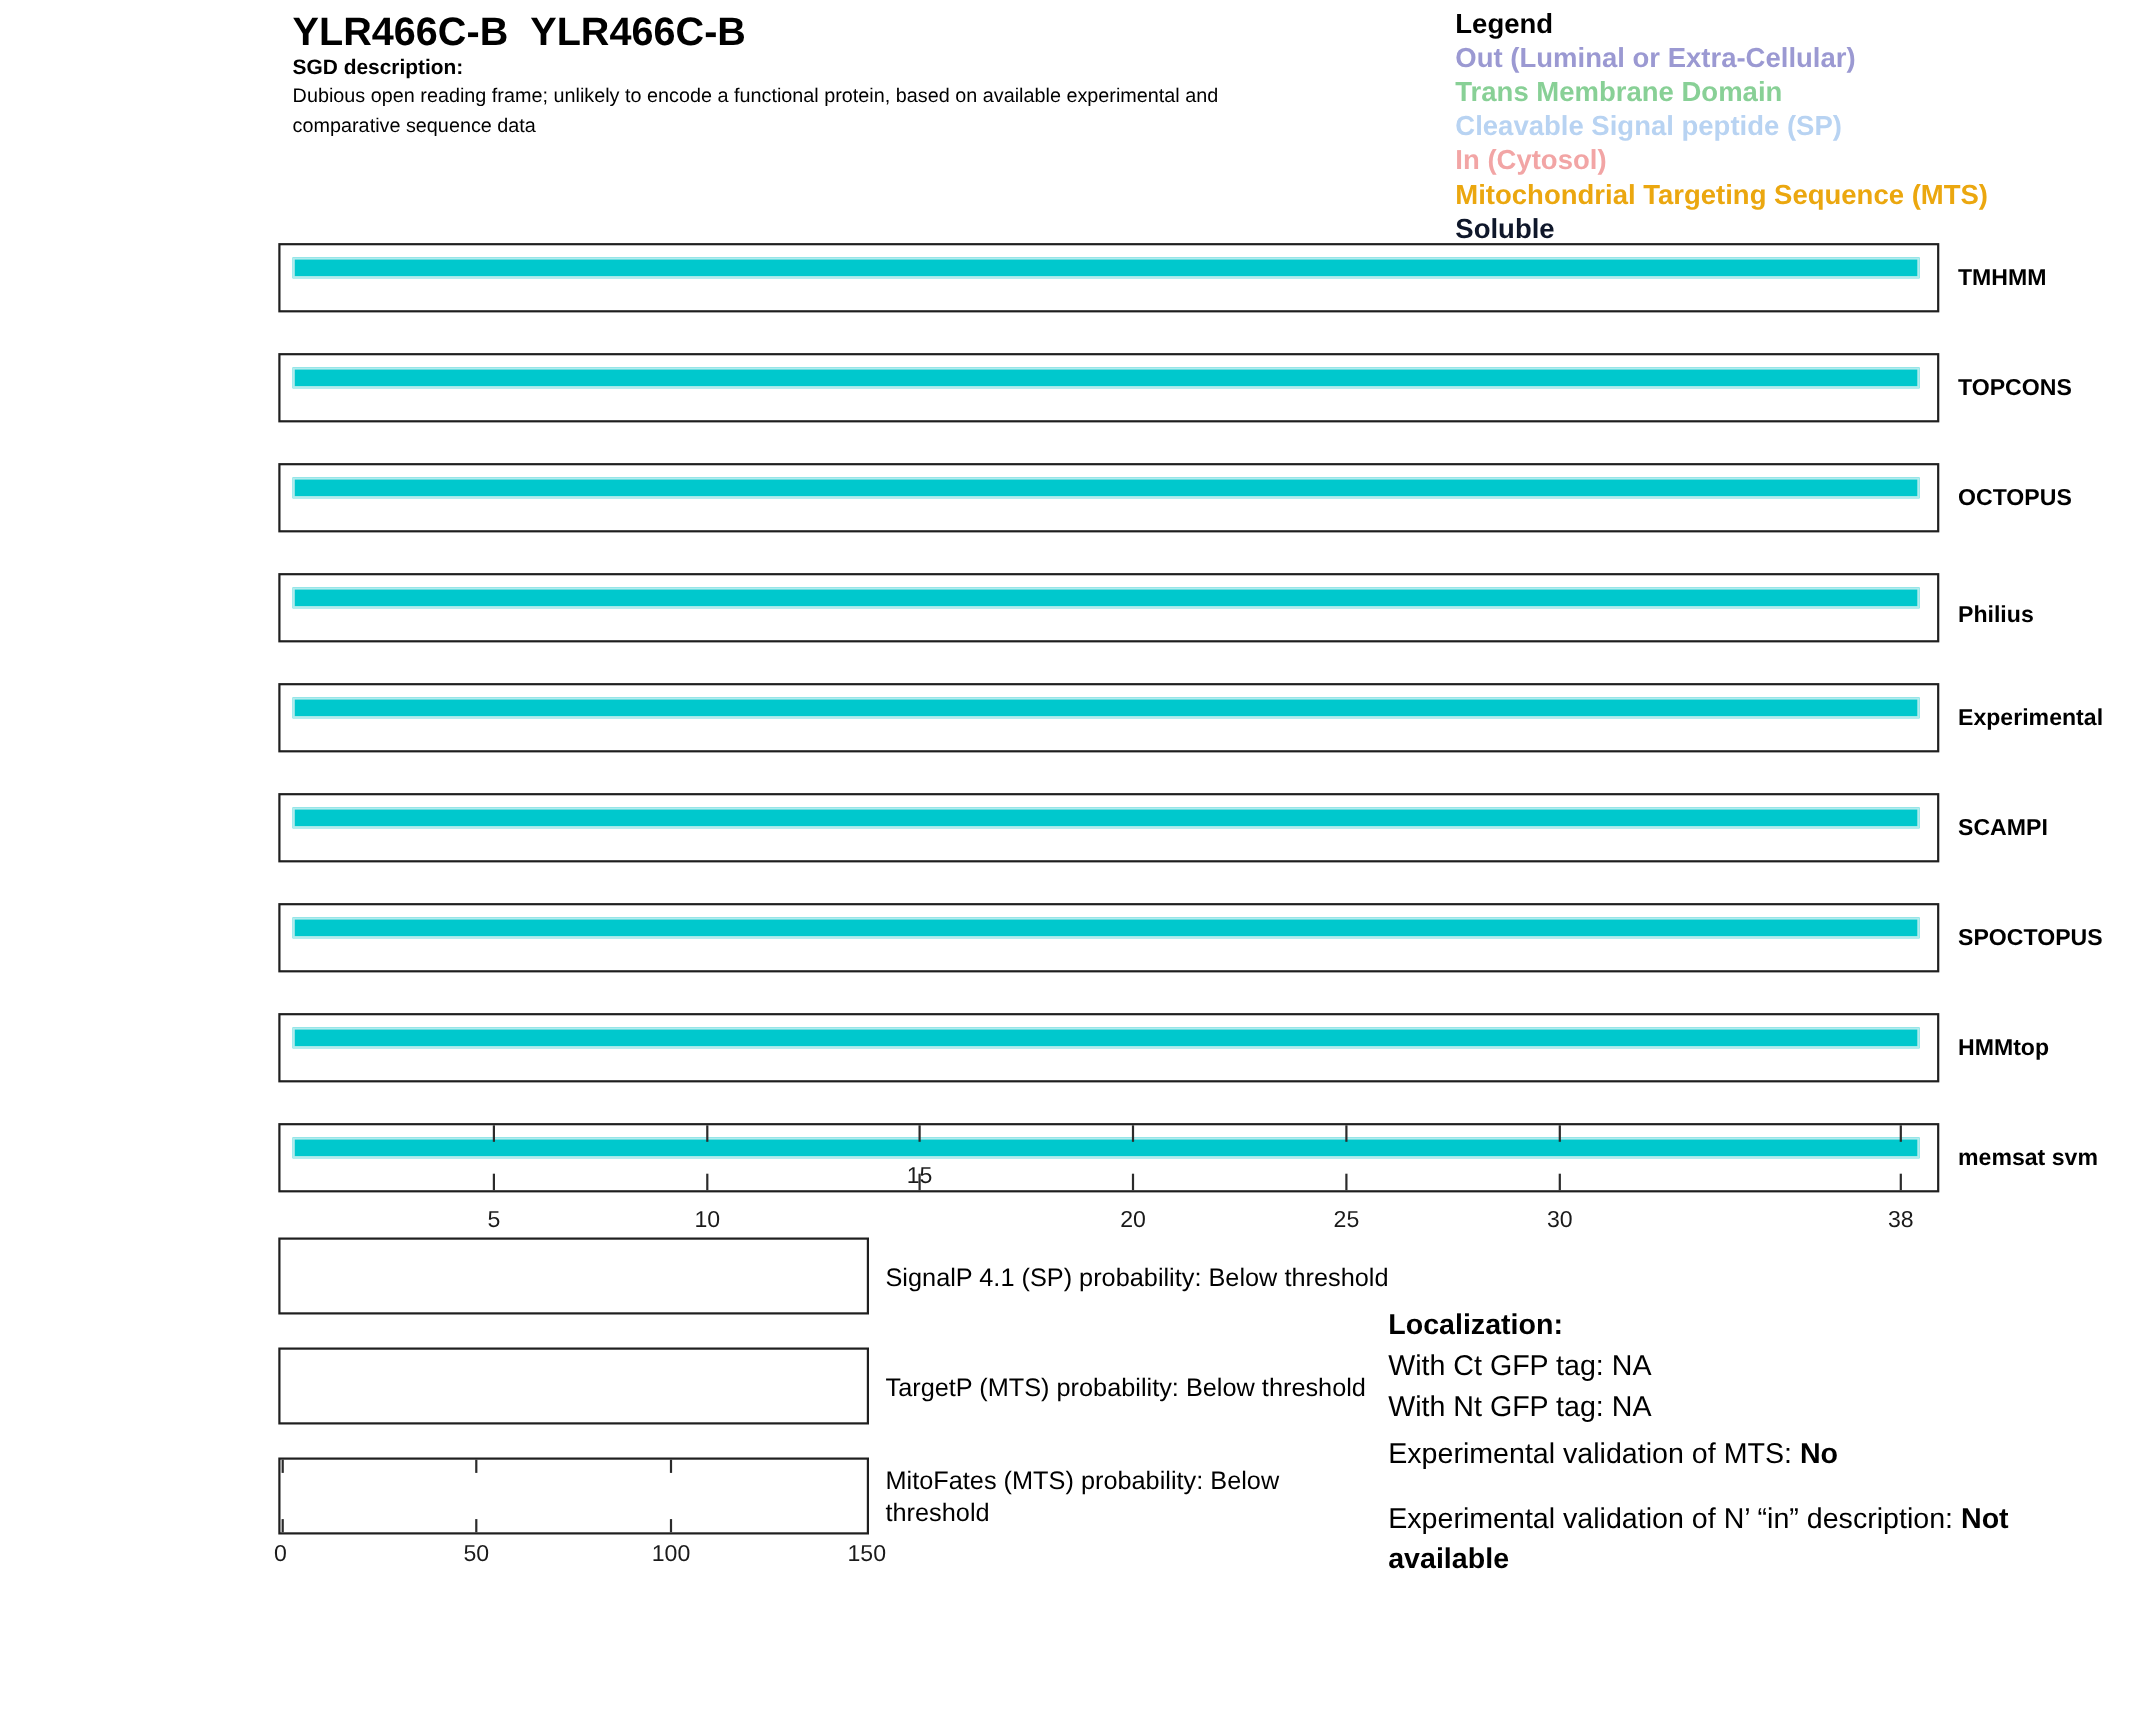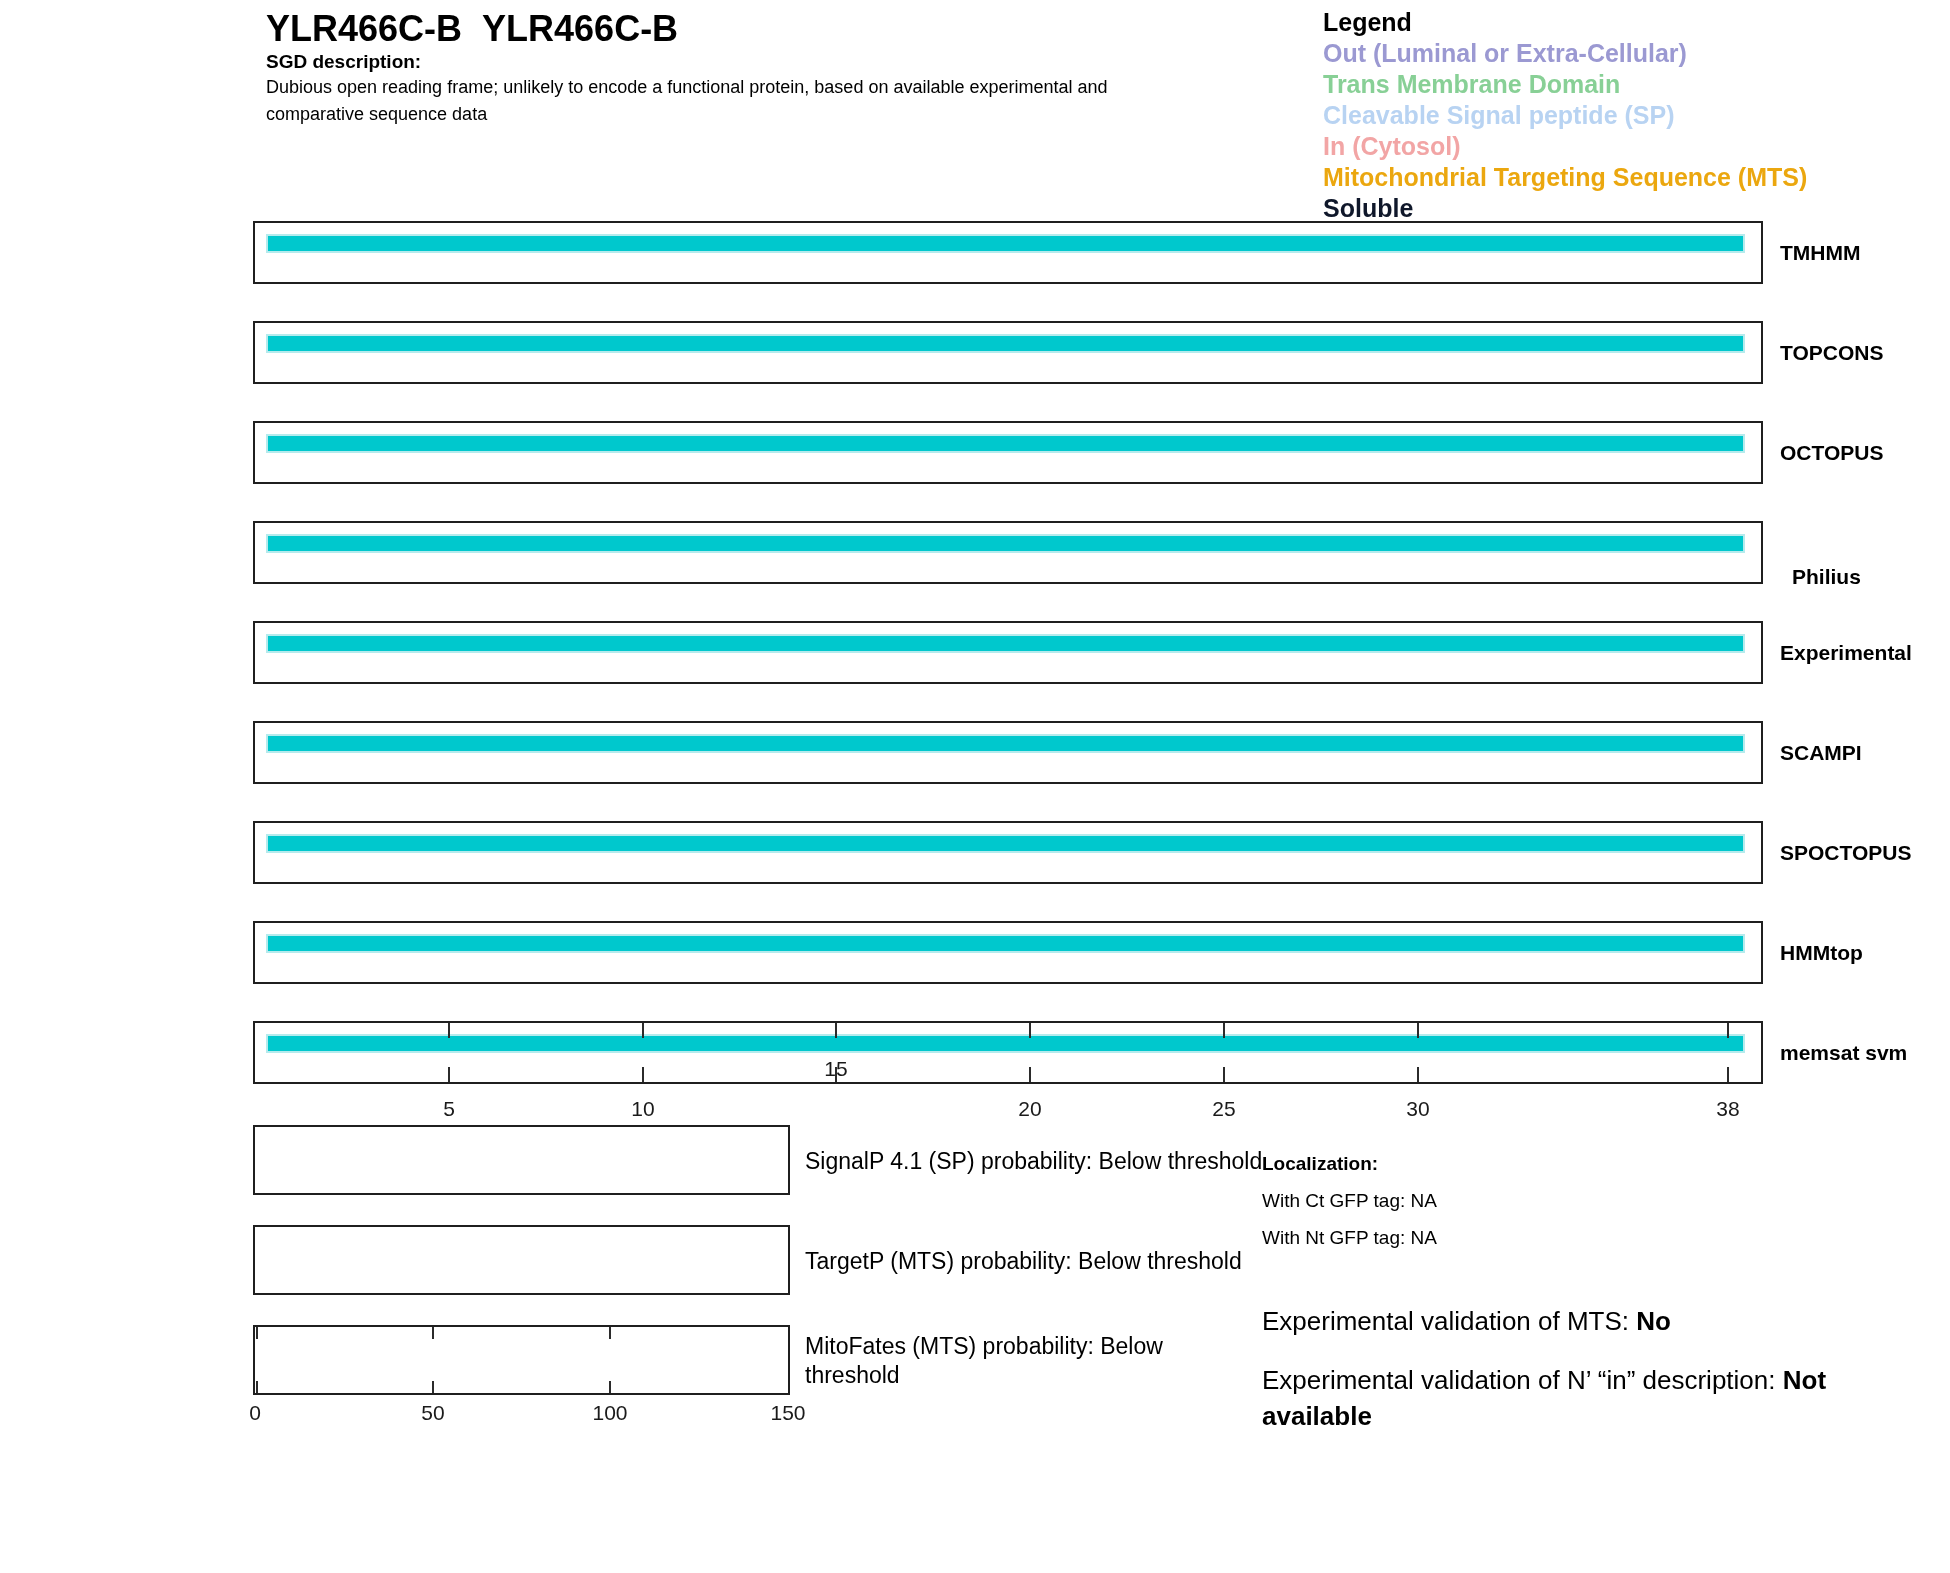--- a/index.html
+++ b/index.html
@@ -24,21 +24,21 @@
   .track-label{left:1780px; height:63px; display:flex; align-items:center;
                font-size:21px; font-weight:bold; white-space:nowrap;}
   .tick{position:absolute; width:2px; background:#2b2b2b;}
   .tick.top{top:0;}
   .tick.bot{bottom:0;}
   .axis-label{position:absolute; transform:translateX(-50%); font-size:21px; color:#1a1a1a;}
   
   .prob-box{left:253px; width:537px; height:70px;}
   .prob-label{left:805px; font-size:23px; line-height:29px;}
   
-  .loc-block{left:1262px; font-size:19px; line-height:37px;}
+  .loc-block{left:1262px; font-size:26px; line-height:37px;margin-top:41px;}
   .loc-title{font-weight:bold;}
   .loc-single{left:1262px; font-size:26px;}
   .loc-wrap{left:1262px; width:640px; font-size:26px; line-height:36px;}
   .bold{font-weight:bold;}
 </style>
 </head>
 <body>
 
 <div class="page">
 
@@ -69,21 +69,21 @@
         <div class="track-bar" style="left: 11px; width: 1479px; background: rgb(0, 200, 205); border-color: rgb(181, 235, 237);"></div>
       </div>
       <div class="abs track-label" style="top: 321px;">TOPCONS</div>
       <div class="box track-box" style="top: 421px;">
         <div class="track-bar" style="left: 11px; width: 1479px; background: rgb(0, 200, 205); border-color: rgb(181, 235, 237);"></div>
       </div>
       <div class="abs track-label" style="top: 421px;">OCTOPUS</div>
       <div class="box track-box" style="top: 521px;">
         <div class="track-bar" style="left: 11px; width: 1479px; background: rgb(0, 200, 205); border-color: rgb(181, 235, 237);"></div>
       </div>
-      <div class="abs track-label" style="top: 545px; margin-left: 12px;">Philius</div>
+      <div class="abs track-label" style="top: 527px;">Philius</div>
       <div class="box track-box" style="top: 621px;">
         <div class="track-bar" style="left: 11px; width: 1479px; background: rgb(0, 200, 205); border-color: rgb(181, 235, 237);"></div>
       </div>
       <div class="abs track-label" style="top: 621px;">Experimental</div>
       <div class="box track-box" style="top: 721px;">
         <div class="track-bar" style="left: 11px; width: 1479px; background: rgb(0, 200, 205); border-color: rgb(181, 235, 237);"></div>
       </div>
       <div class="abs track-label" style="top: 721px;">SCAMPI</div>
       <div class="box track-box" style="top: 821px;">
         <div class="track-bar" style="left: 11px; width: 1479px; background: rgb(0, 200, 205); border-color: rgb(181, 235, 237);"></div>

